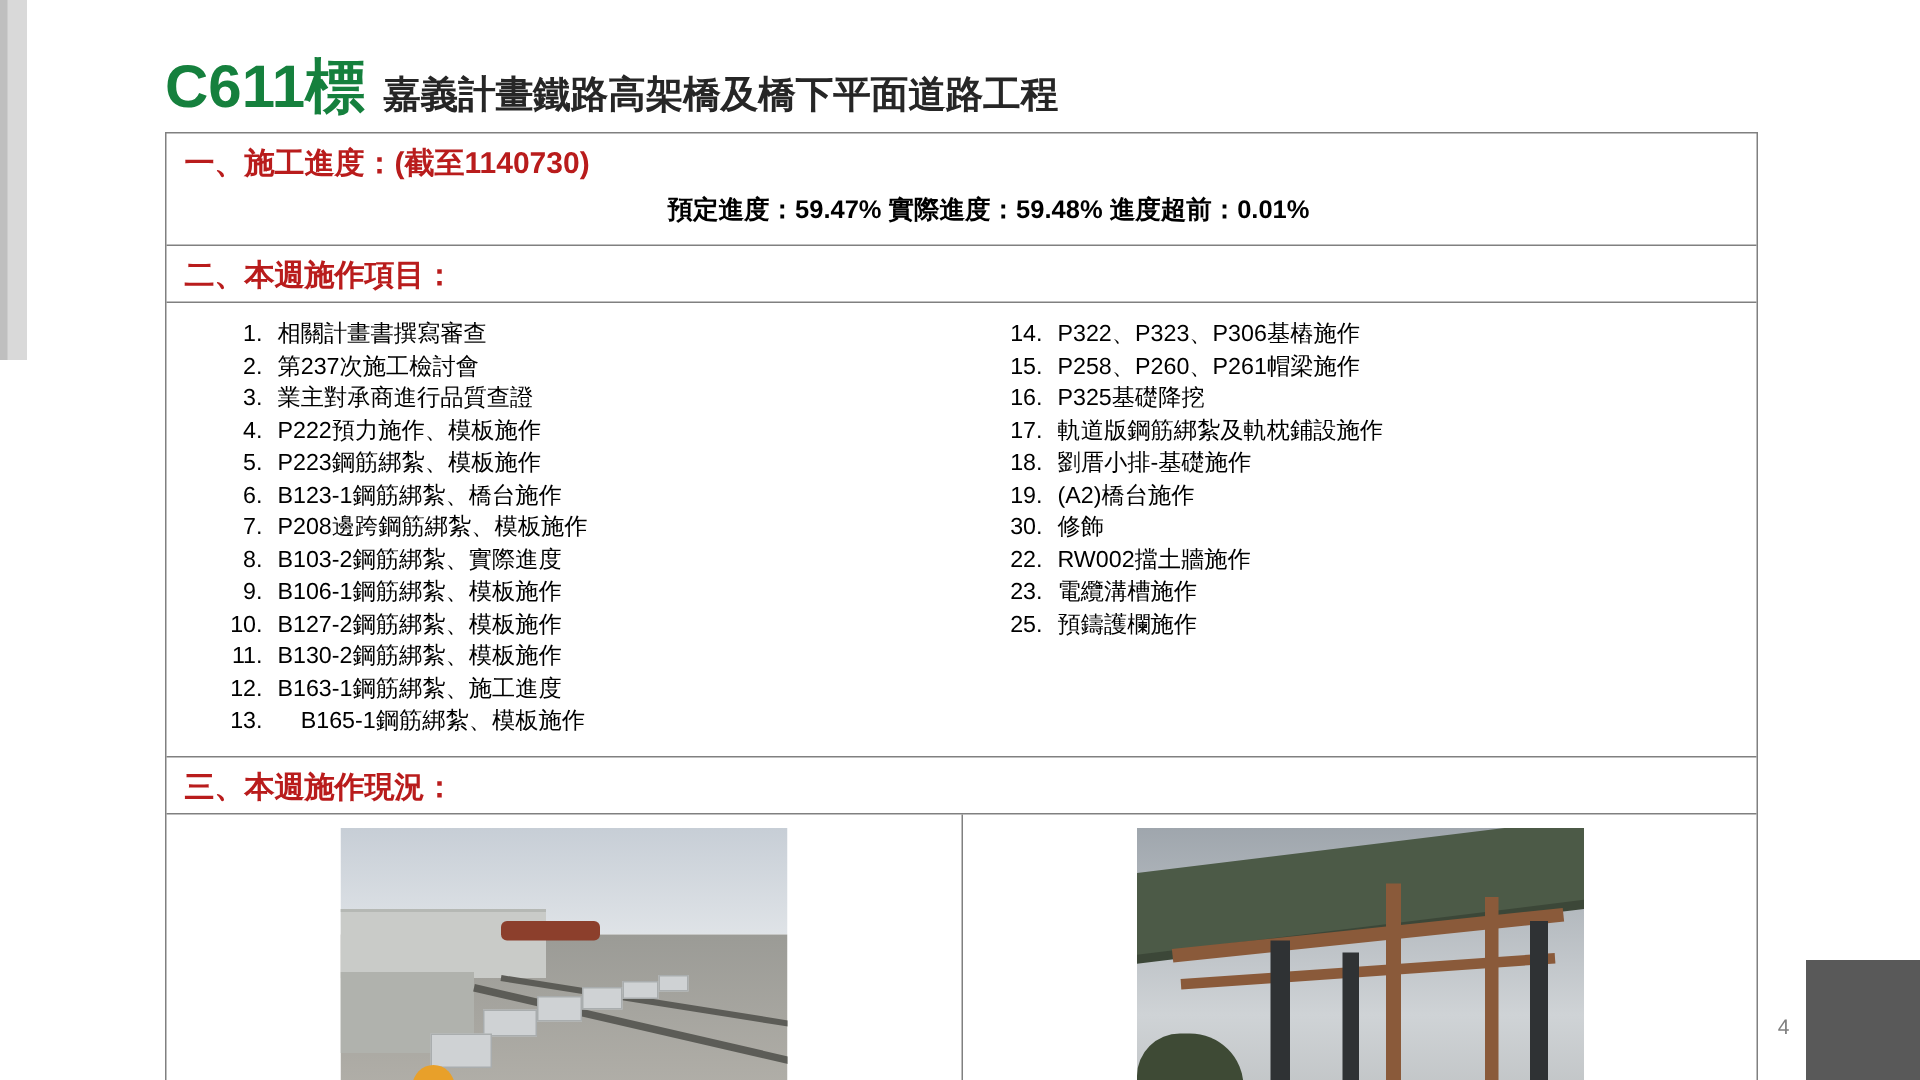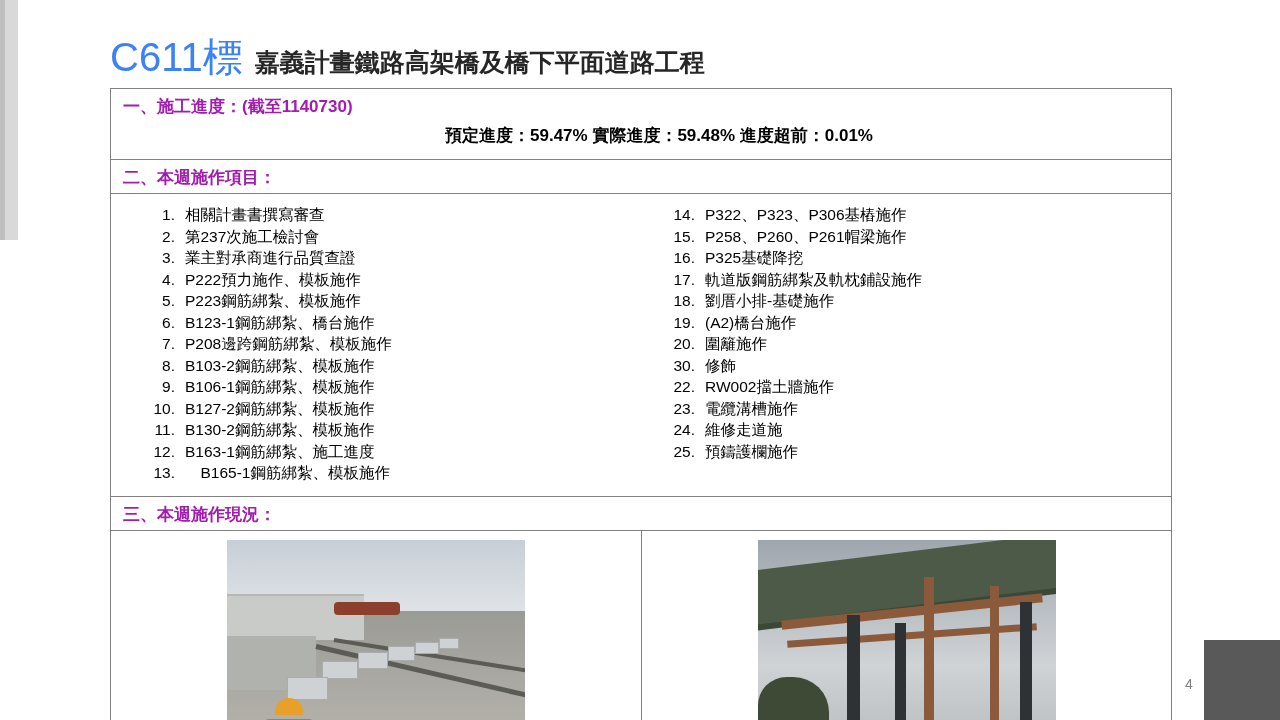--- a/index.html
+++ b/index.html
@@ -43,22 +43,22 @@
   
   .title-wrap {
     position: absolute;
     left: 110px; top: 30px;
     display: flex;
     align-items: baseline;
     white-space: nowrap;
   }
   .title-code {
     font-size: 40px;
-    font-weight: normal;
-    color: #3b82f6;
+    font-weight: bold;
+    color: #15803d;
     letter-spacing: 0px;
   }
   .title-name {
     font-size: 25px;
     font-weight: bold;
     color: #262626;
     margin-left: 12px;
   }
 
   
@@ -67,23 +67,23 @@
     left: 110px; top: 88px;
     width: 1062px;
     border: 1px solid #808080;
     border-bottom: none;
   }
   .row {
     border-bottom: 1px solid #808080;
     position: relative;
   }
   .sec-head {
-    font-size: 17px;
+    font-size: 20px;
     font-weight: bold;
-    color: #a21caf;
+    color: #b91c1c;
     padding: 6px 0 4px 12px;
   }
   .sec1 { padding-bottom: 8px; }
   .sec1-line2 {
     font-size: 17px;
     font-weight: bold;
     padding: 2px 0 4px 36px;
     text-align: center;
   }
 
@@ -263,21 +263,21 @@
           <li>
               <span class="num">6.</span>
               <span class="txt">B123-1鋼筋綁紮、橋台施作</span>
             </li>
           <li>
               <span class="num">7.</span>
               <span class="txt">P208邊跨鋼筋綁紮、模板施作</span>
             </li>
           <li>
               <span class="num">8.</span>
-              <span class="txt">B103-2鋼筋綁紮、模板施作</span>
+              <span class="txt">B103-2鋼筋綁紮、實際進度</span>
             </li>
           <li>
               <span class="num">9.</span>
               <span class="txt">B106-1鋼筋綁紮、模板施作</span>
             </li>
           <li>
               <span class="num">10.</span>
               <span class="txt">B127-2鋼筋綁紮、模板施作</span>
             </li>
           <li>
@@ -314,38 +314,30 @@
             </li>
           <li>
               <span class="num">18.</span>
               <span class="txt">劉厝小排-基礎施作</span>
             </li>
           <li>
               <span class="num">19.</span>
               <span class="txt">(A2)橋台施作</span>
             </li>
           <li>
-              <span class="num">20.</span>
-              <span class="txt">圍籬施作</span>
-            </li>
-          <li>
               <span class="num">30.</span>
               <span class="txt">修飾</span>
             </li>
           <li>
               <span class="num">22.</span>
               <span class="txt">RW002擋土牆施作</span>
             </li>
           <li>
               <span class="num">23.</span>
               <span class="txt">電纜溝槽施作</span>
-            </li>
-          <li>
-              <span class="num">24.</span>
-              <span class="txt">維修走道施</span>
             </li>
           <li>
               <span class="num">25.</span>
               <span class="txt">預鑄護欄施作</span>
             </li>
         </ol>
       </div>
     </div>
 
     <div class="row">

